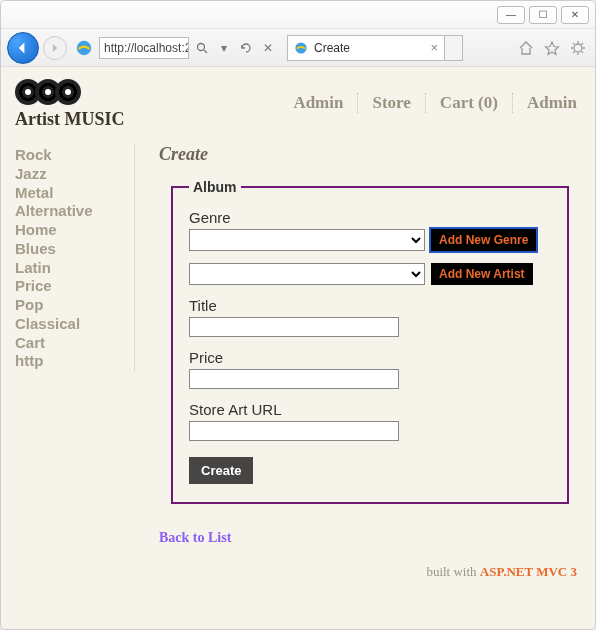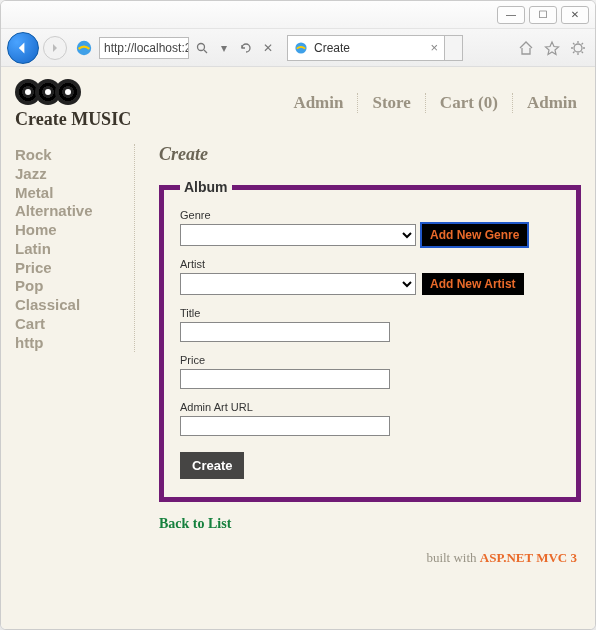--- a/index.html
+++ b/index.html
@@ -204,34 +204,34 @@
   }
   .page-h {
     font-family: Georgia, serif;
     font-style: italic;
     font-weight:bold;
     font-size:18px;
     color:#6b6556;
     margin: 0 0 14px 0;
   }
   fieldset {
-    border: 5px solid #701a75;
+    border: 2px solid #701a75;
     padding: 14px 16px 18px 16px;
-    margin:0;
+    margin:12px;
   }
   legend {
     font-weight:bold;
     font-size:14px;
     color:#333;
     padding: 0 4px;
   }
   .fld { margin-bottom: 12px; }
   .fld label {
     display:block;
-    font-size:11px;
+    font-size:15px;
     color:#333;
     margin-bottom:3px;
   }
   .row { display:flex; align-items:center; gap:6px; }
   select.wide {
     width: 236px;
     height: 22px;
     border:1px solid #888;
     background:#fff;
     font-size:12px;
@@ -262,21 +262,21 @@
     border:none;
     padding: 6px 12px;
     font-size:13px;
     font-weight:bold;
     cursor:pointer;
     margin-top:4px;
   }
   .backlink {
     display:inline-block;
     margin-top:14px;
-    color:#15803d;
+    color:#8b5cf6;
     font-weight:bold;
     font-family: Georgia, serif;
     font-size:14px;
     text-decoration:none;
     cursor:pointer;
   }
   .footer {
     text-align:right;
     margin-top:18px;
     font-family: Georgia, serif;
@@ -377,37 +377,38 @@
 
   <div class="viewport">
 
     <div class="header-row">
       <div class="logo-block">
         <div class="logo-discs">
           <div class="disc"></div>
             <div class="disc"></div>
             <div class="disc"></div>
         </div>
-        <div class="site-title">Create MUSIC</div>
+        <div class="site-title">Artist MUSIC</div>
       </div>
       <nav class="topnav">
         <a>Admin</a>
         <a>Store</a>
         <a>Cart (0)</a>
         <a>Admin</a>
       </nav>
     </div>
 
     <div class="body-row">
       <div class="sidebar">
         <a>Rock</a>
         <a>Jazz</a>
         <a>Metal</a>
         <a>Alternative</a>
         <a>Home</a>
+        <a>Blues</a>
         <a>Latin</a>
         <a>Price</a>
         <a>Pop</a>
         <a>Classical</a>
         <a>Cart</a>
         <a>http</a>
       </div>
 
       <div class="main">
         <h2 class="page-h">Create</h2>
@@ -417,39 +418,38 @@
 
           <div class="fld">
             <label>Genre</label>
             <div class="row">
               <select class="wide"></select>
               <button class="btn-dark outlined">Add New Genre</button>
             </div>
           </div>
 
           <div class="fld">
-            <label>Artist</label>
             <div class="row">
               <select class="wide"></select>
               <button class="btn-dark">Add New Artist</button>
             </div>
           </div>
 
           <div class="fld">
             <label>Title</label>
             <input class="txt" type="text" value="" style="">
           </div>
 
           <div class="fld">
             <label>Price</label>
             <input class="txt" type="text" value="" style="">
           </div>
 
           <div class="fld">
-            <label>Admin Art URL</label>
+            <label>Store Art URL</label>
             <input class="txt" type="text" value="" style="">
           </div>
 
           <button class="btn-create">Create</button>
         </fieldset>
 
         <a class="backlink">Back to List</a>
 
         <div class="footer">
           <span>built with </span><a class="orange">ASP.NET MVC 3</a>

